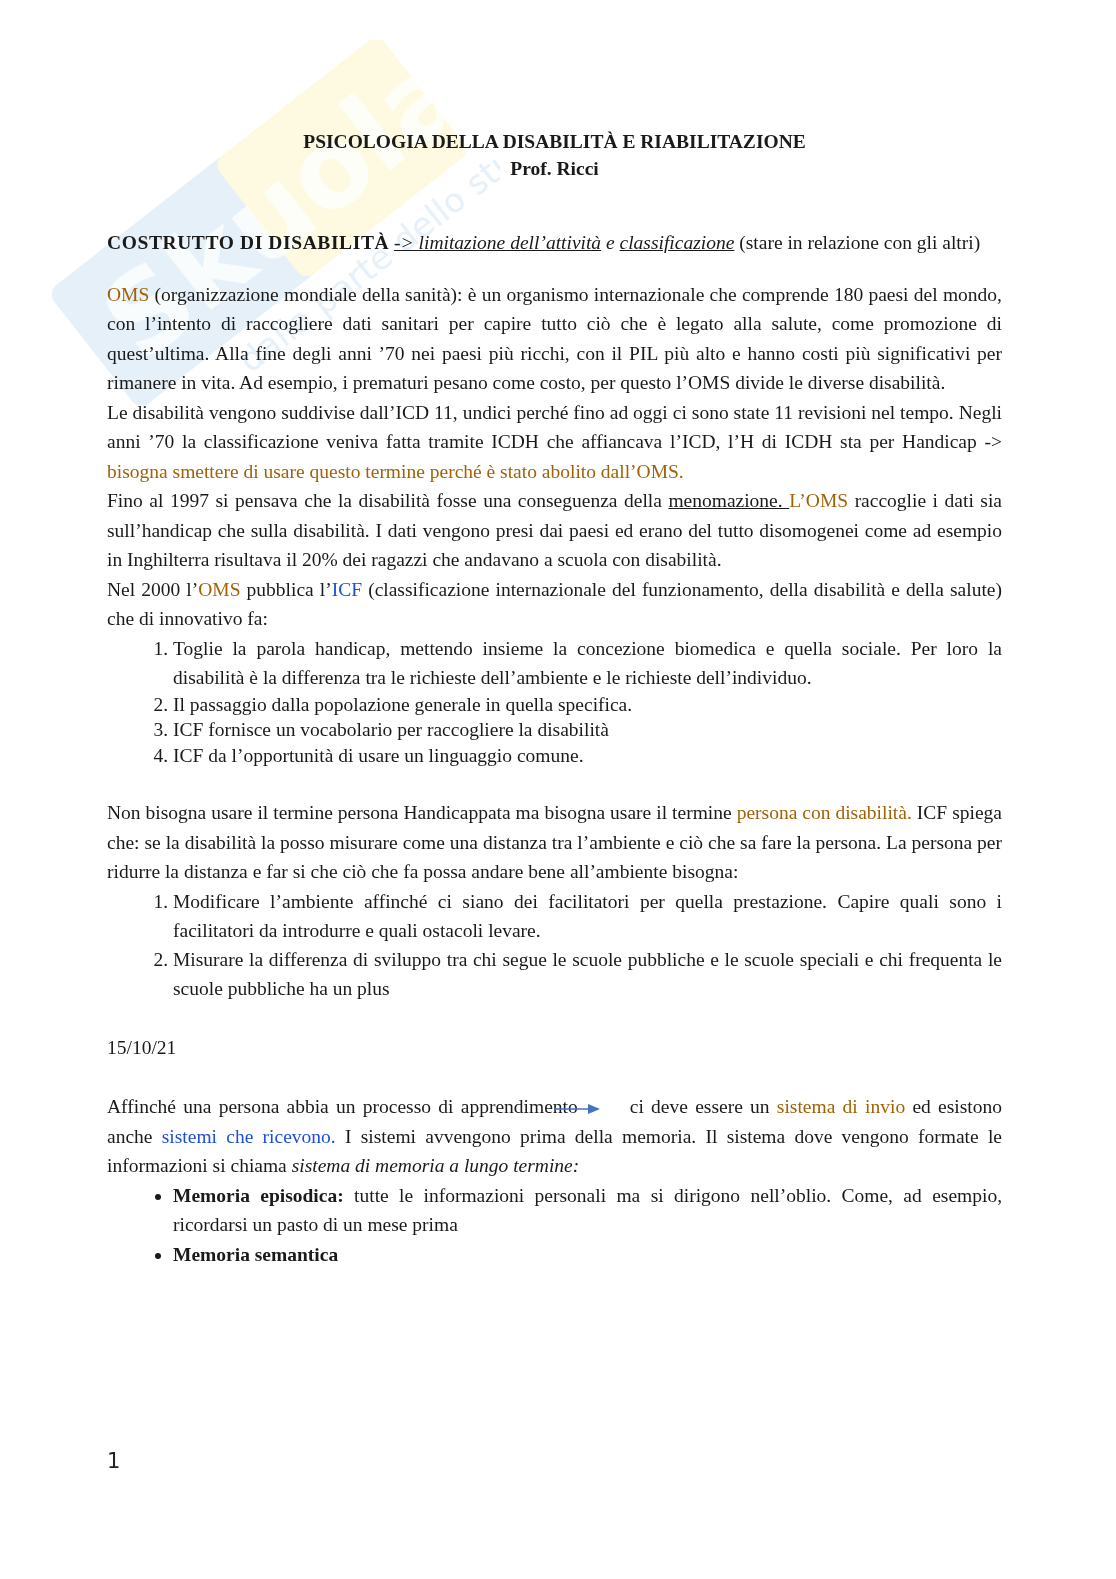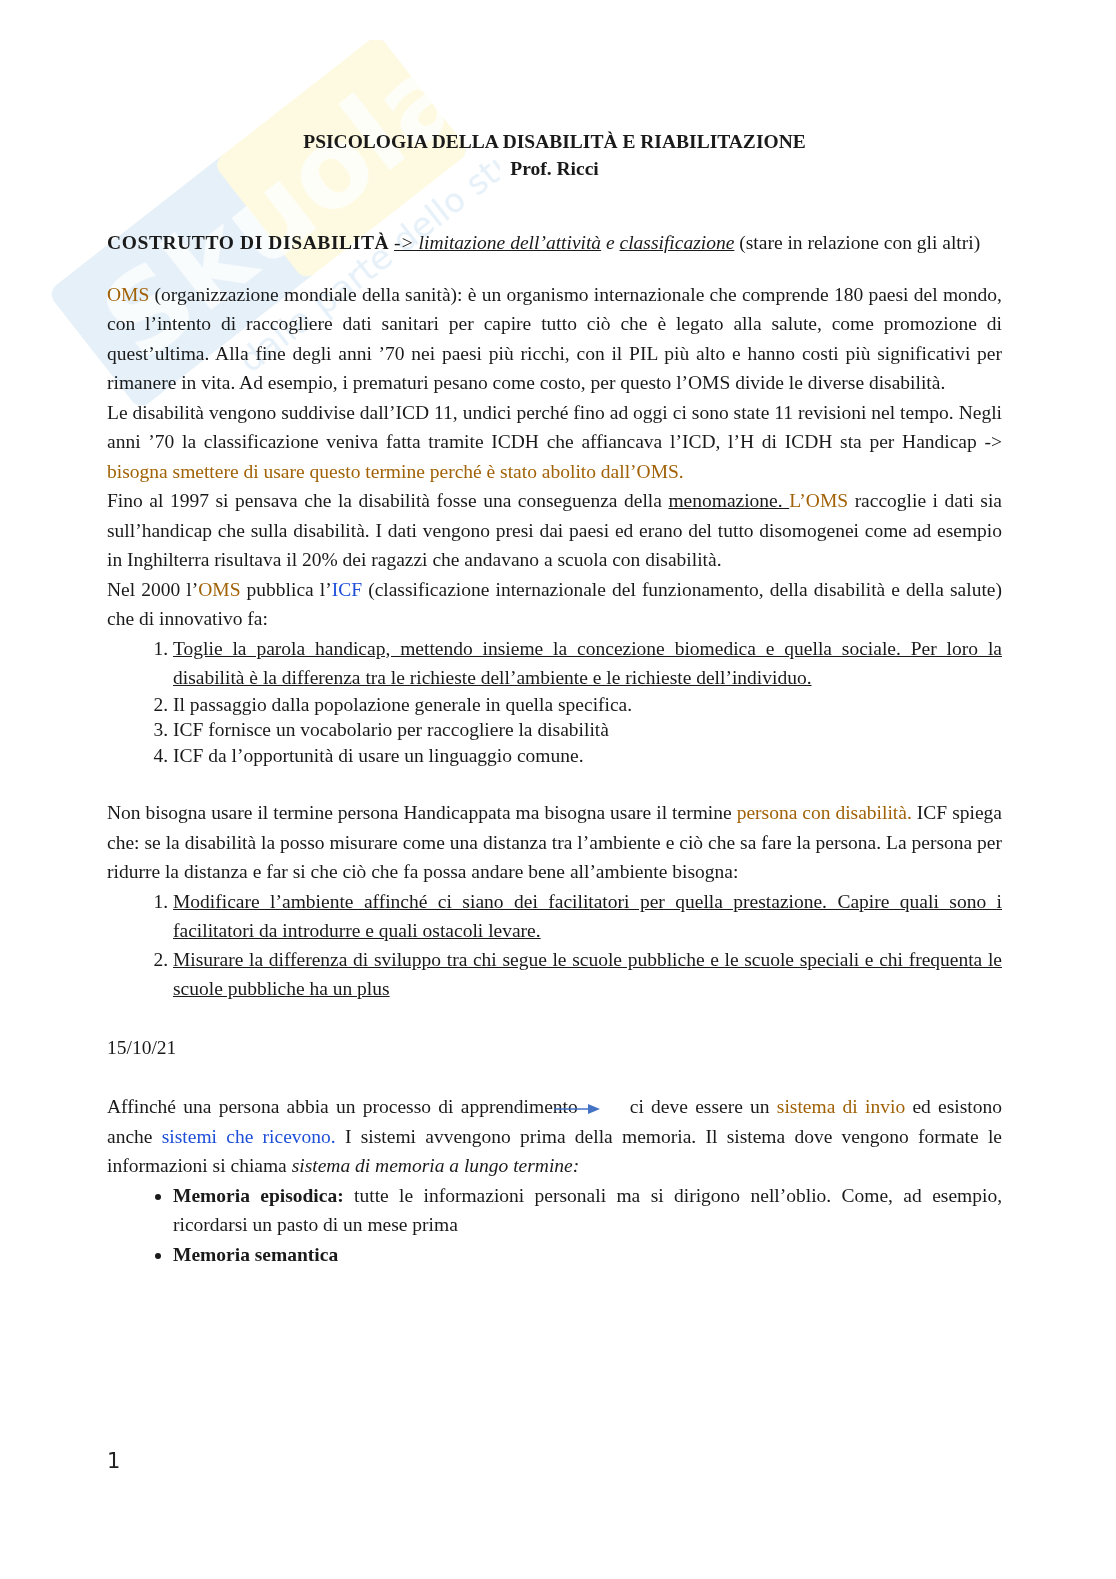--- a/index.html
+++ b/index.html
@@ -24,21 +24,21 @@
     .gap-sm { height: 30px; }
     .red { color: #a16207; }
     .blue { color: #1d4ed8; }
     .u { text-decoration: underline; }
     .i { font-style: italic; }
     .b { font-weight: bold; font-family: Liberation Serif, serif; }
     .heading-strong { font-weight: bold; letter-spacing: 0.6px; }
     ol, ul { margin: 0; padding-left: 66px; }
     ol li, ul li { text-align: justify; line-height: 29.5px; padding-left: 0; }
     ol.tight li { line-height: 25.5px; }
-    ol.tight li.two-line { line-height: 29px; text-decoration: underline; }
+    ol.tight li.two-line { line-height: 29px; }
     ul { list-style: disc; }
     .arrow-icon { display: inline-block; width: 48px; height: 14px; vertical-align: middle; margin-left: -24px; margin-right: 28px; }
     .page-number {
       position: absolute; left: 107px; top: 1449px; font-family: "DejaVu Sans", sans-serif;
       font-size: 21px; color: #222; z-index: 1;
     }
   </style>
 </head>
 <body>
 

